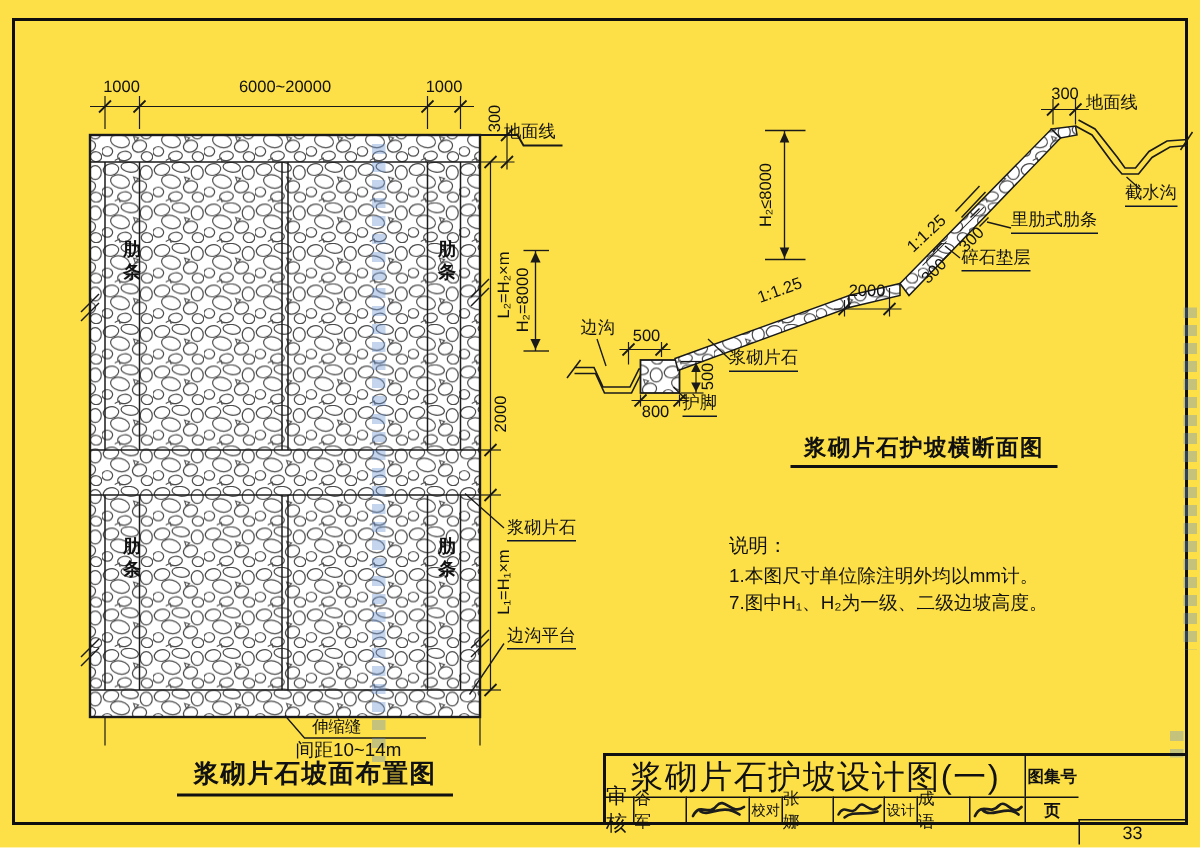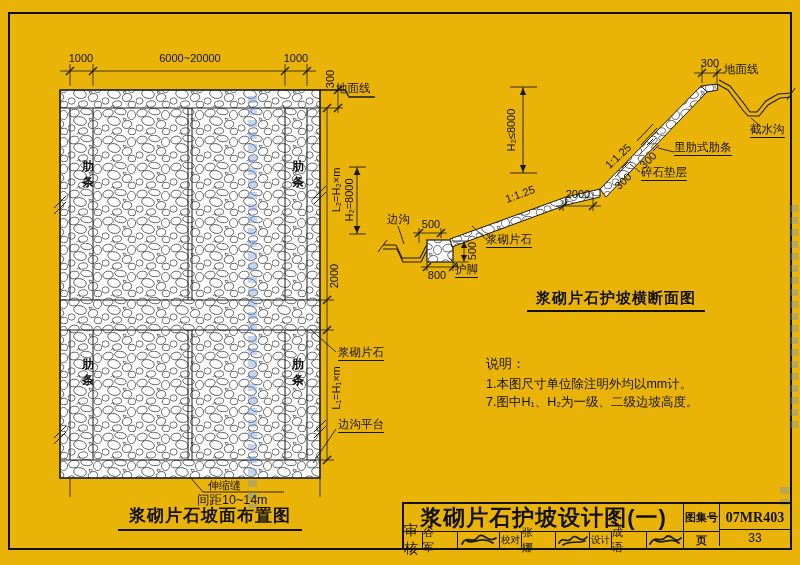--- a/index.html
+++ b/index.html
@@ -1,16 +1,16 @@
 <!DOCTYPE html>
 <html><head>
 <meta charset="utf-8">
 <style>
   html,body{margin:0;padding:0;background:#ffffff;}
-  .sheet{position:relative;width:800px;height:565px;background:#eab308;overflow:hidden;
+  .sheet{position:relative;width:800px;height:565px;background:#fde047;overflow:hidden;
          font-family:"Liberation Sans",sans-serif;color:#111;}
   .frame{position:absolute;left:8px;top:12px;width:784px;height:538px;
          border:2.5px solid #0e0e0e;box-sizing:border-box;}
   .art{position:absolute;left:0;top:0;}
   .lbl{position:absolute;font-size:11.5px;line-height:1.15;color:#111;white-space:nowrap;}
   .dim{position:absolute;font-size:11px;color:#111;text-align:center;white-space:nowrap;}
   .u{border-bottom:1px solid #0f172a;padding-bottom:1px;}
   .r90{transform:rotate(-90deg);transform-origin:center;}
   .r20{transform:rotate(-20deg);transform-origin:center;}
   .r43{transform:rotate(-43deg);transform-origin:center;}
@@ -292,27 +292,24 @@
   <div class="lbl u" style="left:455px;top:263px;">护脚</div>
   <div class="lbl u" style="left:486px;top:233px;">浆砌片石</div>
   <div class="stitle" style="left:527px;top:289px;width:178px;">浆砌片石护坡横断面图</div>
 
   <div class="note" style="left:486px;top:355px;font-size:13px;">说明：</div>
   <div class="note" style="left:486px;top:376px;">1.本图尺寸单位除注明外均以mm计。</div>
   <div class="note" style="left:486px;top:394px;">7.图中H₁、H₂为一级、二级边坡高度。</div>
 
   <div style="position:absolute;left:402px;top:502px;width:390px;height:48px;border:2px solid #111;box-sizing:border-box;">
     <div class="tbcell noleft" style="left:0;top:0;width:279px;height:27px;border-top:none;">
-      <span style="font-size:22px;font-weight:bold;letter-spacing:1px;">浆砌片石护坡设计图(一)</span>
+      <span style="font-size:22px;font-weight:normal;letter-spacing:1px;">浆砌片石护坡设计图(一)</span>
     </div>
     <div class="tbcell" style="left:279px;top:0;width:36px;height:27px;border-top:none;">
       <span style="font-size:11px;font-weight:bold;">图集号</span>
-    </div>
-    <div class="tbcell" style="left:315px;top:0;width:71px;height:27px;border-top:none;">
-      <span style="font-family:'Liberation Serif',serif;font-size:14px;font-weight:bold;">07MR403</span>
     </div>
 
     <div class="tbcell noleft" style="left:0;top:27px;width:18px;height:17px;">
       <span style="font-size:14px;">审核</span>
     </div>
     <div class="tbcell" style="left:18px;top:27px;width:35px;height:17px;">
       <span style="font-size:11px;letter-spacing:4px;">谷 军</span>
     </div>
     <div class="tbcell" style="left:53px;top:27px;width:42px;height:17px;">
       <svg width="40" height="16" viewBox="0 0 40 16">
@@ -337,18 +334,18 @@
       <span style="font-size:11px;letter-spacing:4px;">成 语</span>
     </div>
     <div class="tbcell" style="left:242px;top:27px;width:37px;height:17px;">
       <svg width="35" height="16" viewBox="0 0 35 16">
         <path d="M2 12 C7 2 12 12 18 5 C23 0 27 13 33 6 M7 8 C13 14 23 4 31 11" fill="none" stroke="#1c1c1c" stroke-width="1.8" stroke-linecap="round"></path>
       </svg>
     </div>
     <div class="tbcell" style="left:279px;top:27px;width:36px;height:17px;">
       <span style="font-size:11px;font-weight:bold;">页</span>
     </div>
-    <div class="tbcell" style="left:315px;top:25px;width:71px;height:17px;">
+    <div class="tbcell" style="left:315px;top:42px;width:71px;height:17px;">
       <span style="font-size:12px;">33</span>
     </div>
   </div>
 
 </div>
 
 </body></html>

